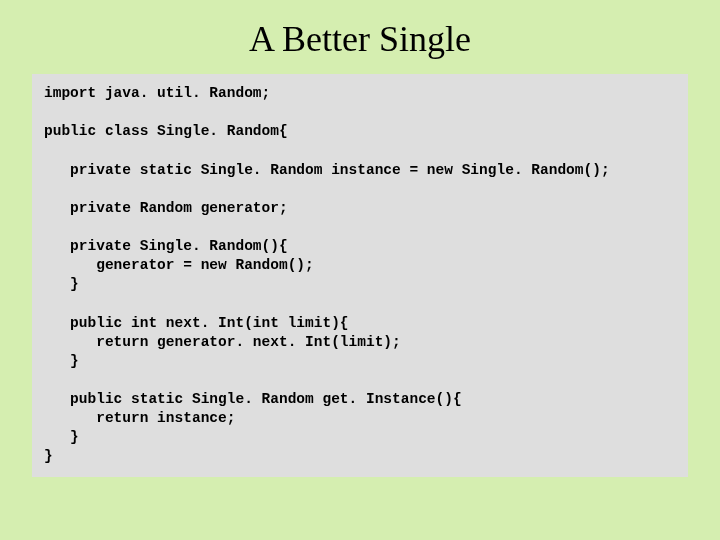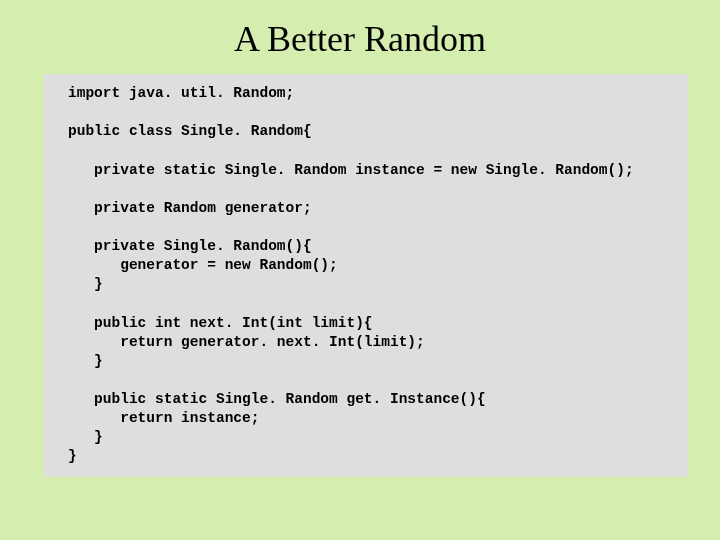--- a/index.html
+++ b/index.html
@@ -18,35 +18,34 @@
   .title {
     text-align: center;
     font-size: 36px;
     font-weight: 400;
     color: #000;
     margin-bottom: 14px;
     font-family: "Times New Roman", Times, serif;
   }
   .code-block {
     background: #dedede;
-    padding: 10px 12px 10px 24px;
+    padding: 10px 12px 10px 12px;
     font-family: "Courier New", Courier, monospace;
     font-weight: bold;
     font-size: 14.5px;
     line-height: 1.32;
     color: #000;
     white-space: pre;
-    margin-left: 12px;
   }
 </style>
 </head>
 <body>
 
 <div class="slide">
-  <h1 class="title">A Better Random</h1>
+  <h1 class="title">A Better Single</h1>
   <div class="code-block">import java. util. Random;
 
 public class Single. Random{
 
    private static Single. Random instance = new Single. Random();
 
    private Random generator;
 
    private Single. Random(){
       generator = new Random();

